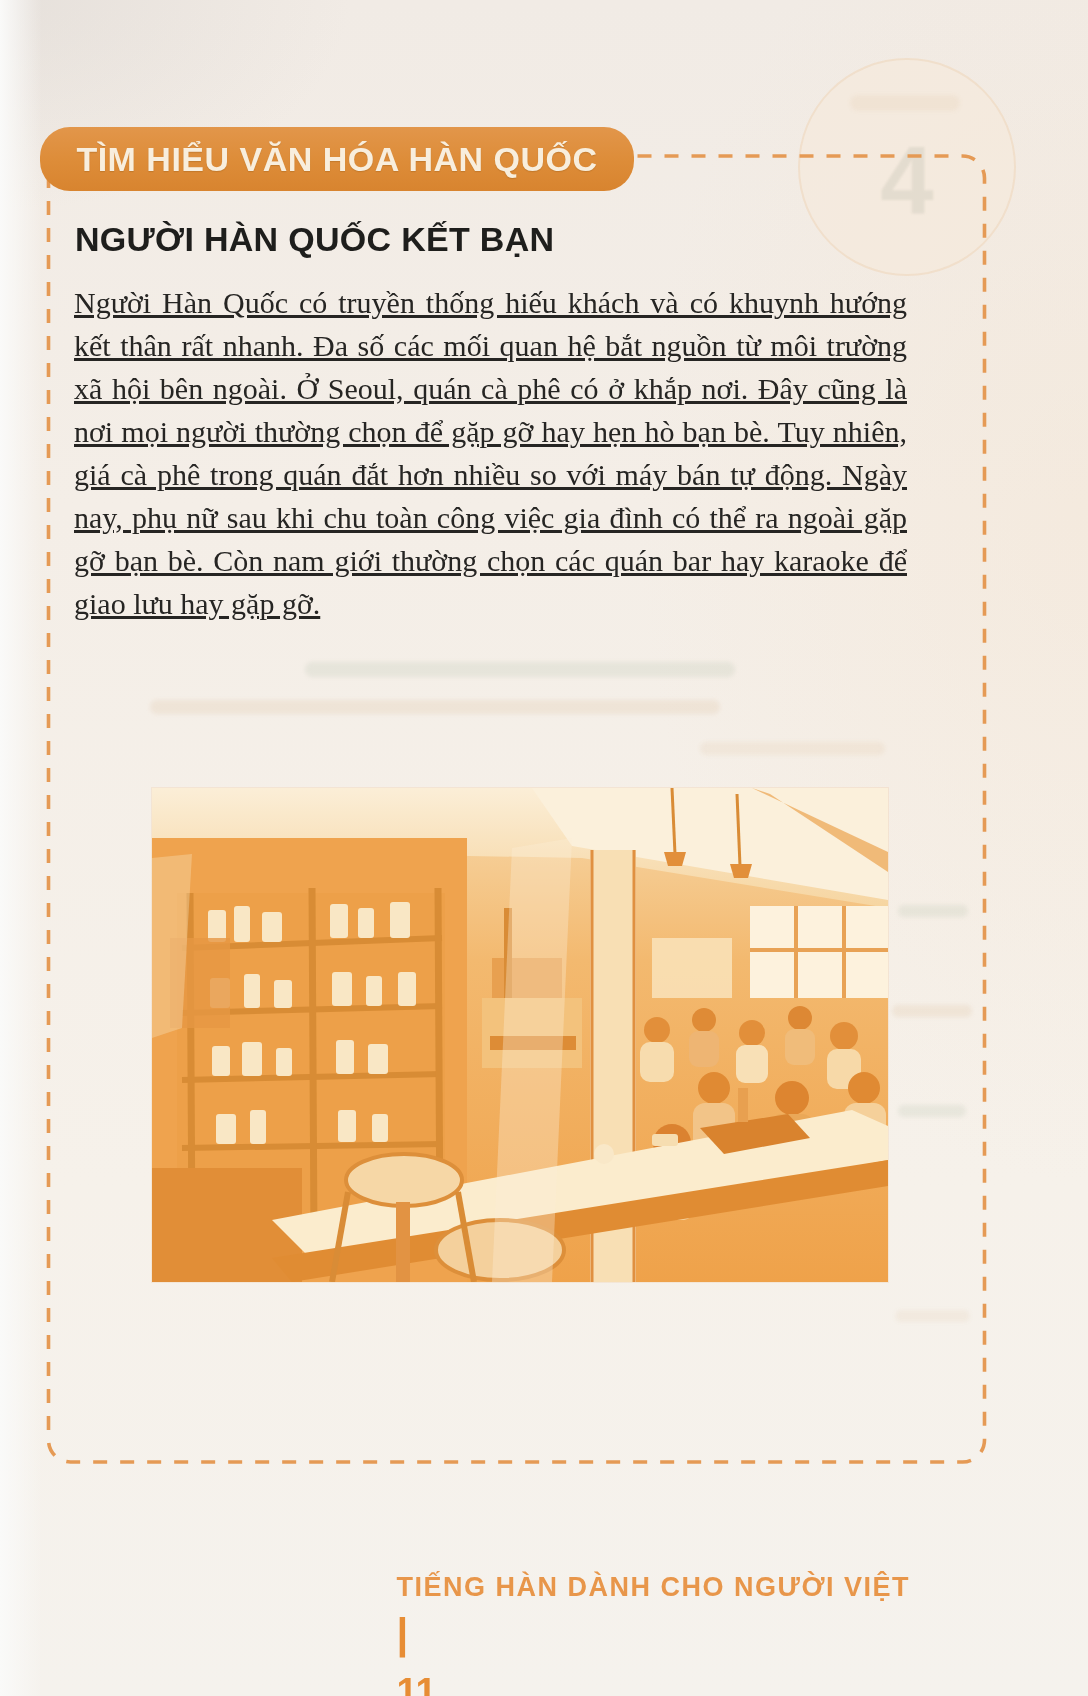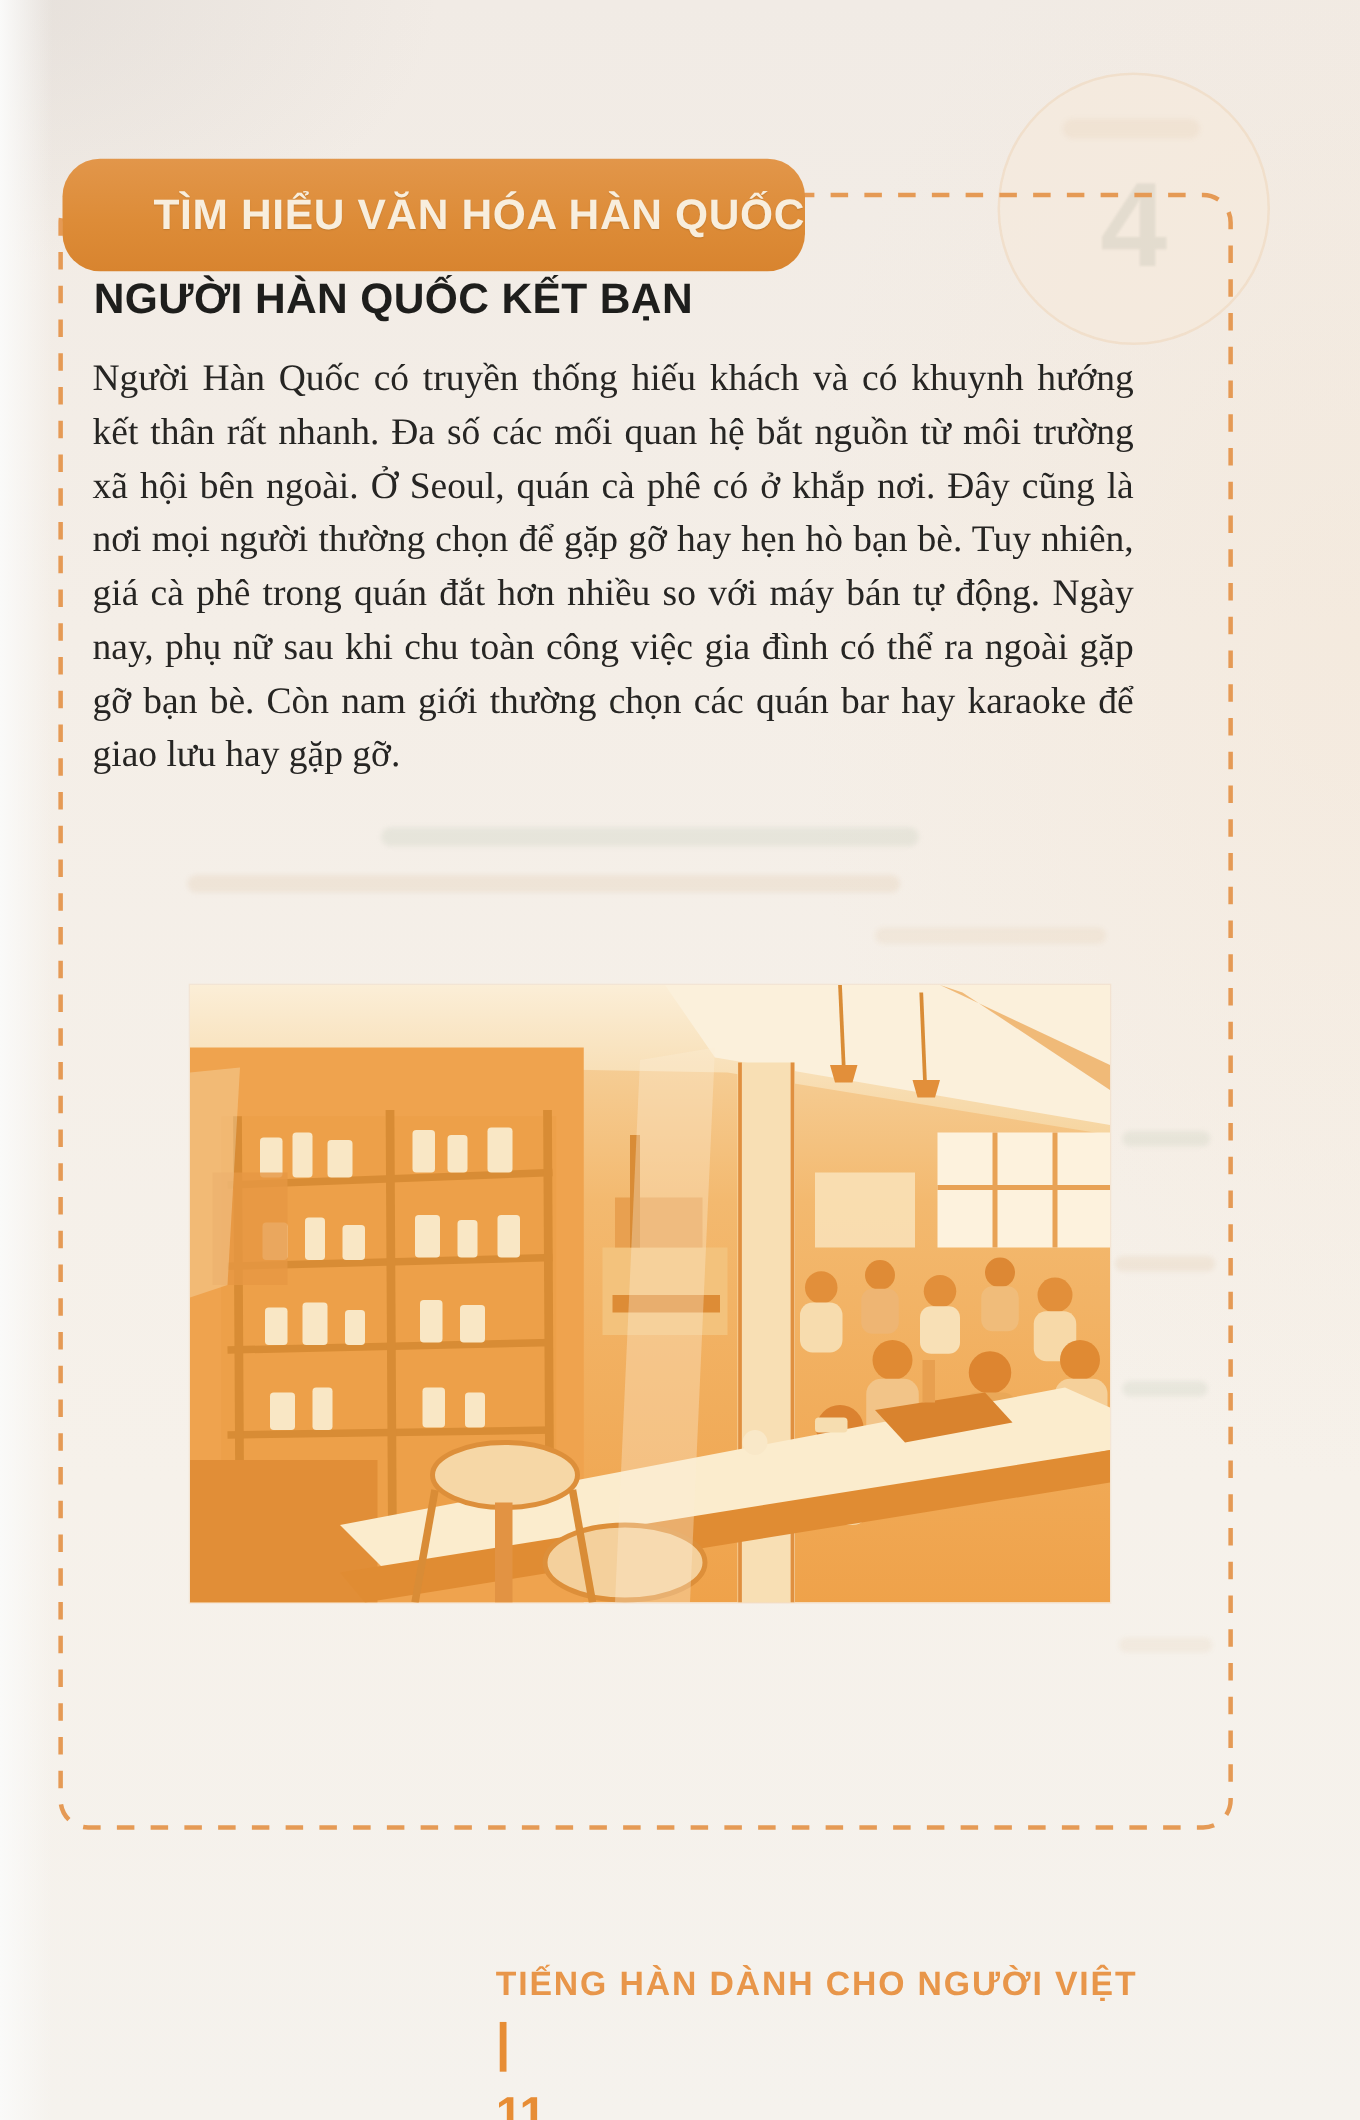--- a/index.html
+++ b/index.html
@@ -8,34 +8,34 @@
     font-family:"Liberation Sans",sans-serif;
     background:
       radial-gradient(ellipse 500px 300px at 0% 0%, rgba(205,200,196,.30), rgba(205,200,196,0) 70%),
       radial-gradient(ellipse 600px 900px at 100% 30%, rgba(244,226,205,.35), rgba(244,226,205,0) 75%),
       linear-gradient(180deg,#f1ebe5 0%,#f4eee7 30%,#f6f1ea 70%,#f5f2ed 100%);
   }
   .edge-strip{position:absolute;left:0;top:0;bottom:0;width:42px;
     background:linear-gradient(90deg,#fafaf9 0%,rgba(250,250,249,0) 100%);}
   .border-svg{position:absolute;left:0;top:0;}
   .badge{
-    position:absolute;left:50px;top:127px;width:594px;height:90px;
+    position:absolute;left:40px;top:127px;width:594px;height:64px;
     background:linear-gradient(180deg,#e2964a 0%,#dd8c38 55%,#d8842f 100%);
-    border-radius:30px;display:flex;align-items:center;justify-content:flex-end;
+    border-radius:30px;display:flex;align-items:center;justify-content:center;
     color:#f8eedd;font-weight:bold;font-size:34px;letter-spacing:.5px;
     text-shadow:0 1px 1px rgba(120,70,10,.25);
   }
   .article-title{
     position:absolute;left:75px;top:220px;width:830px;text-align:left;
     font-size:34px;font-weight:bold;color:#1e1e1c;letter-spacing:.3px;
   }
   .article-body{
     position:absolute;left:74px;top:281px;width:833px;
     font-family:"Liberation Serif",serif;font-size:30px;line-height:43px;
-    color:#262523;text-align:justify;
+    color:#262523;text-align:justify;text-decoration:underline;
   }
   .photo{
     position:absolute;left:152px;top:788px;width:736px;height:494px;
     box-shadow:0 0 0 1px rgba(235,170,100,.15);
   }
   .footer{
     position:absolute;top:1572px;right:178px;display:flex;gap:14px;flex-direction:column;
   }
   .footer-series{font-size:27px;font-weight:bold;color:#e8964a;letter-spacing:1.5px;}
   .footer-sep{font-size:42px;font-weight:bold;color:#e78d35;line-height:40px;transform:translateY(-3px);}

